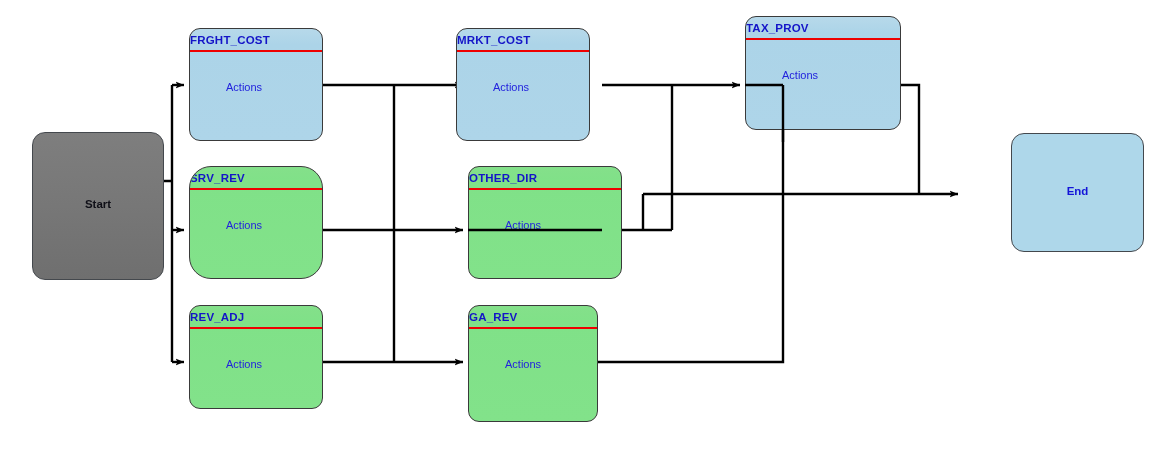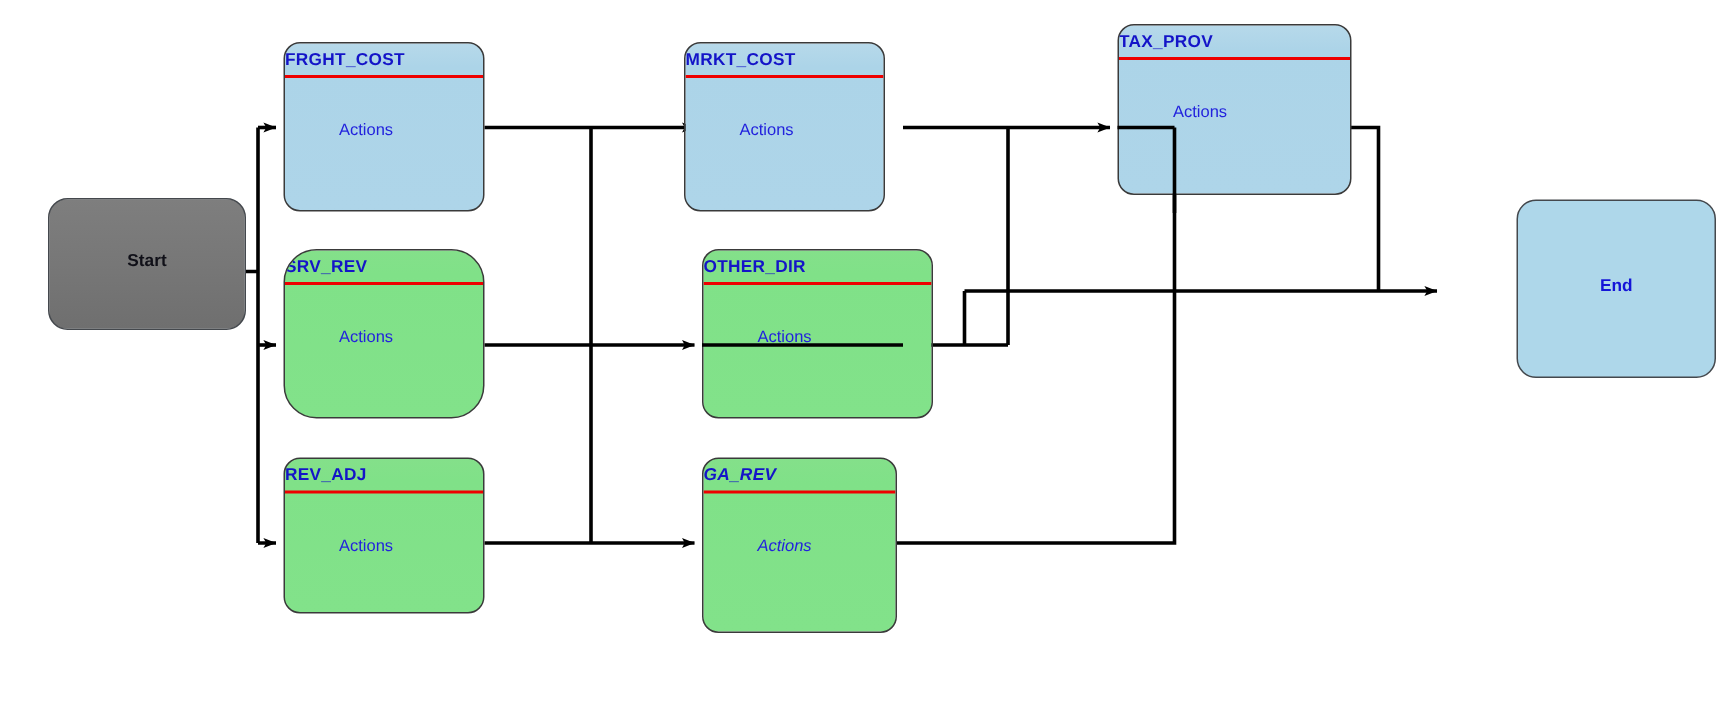--- a/index.html
+++ b/index.html
@@ -120,21 +120,21 @@
       <path d="M672,85 V230"></path>
 
       <path d="M602,230 H672 M643,230 V194 M643,194 H958" marker-end="url(#ah)"></path>
 
       <path d="M598,362 H783 V85"></path>
 
       <path d="M876,85 H919 V194"></path>
     </g>
   </svg>
 
-  <div class="node terminal start" style="left:32px; top:132px; width:132px; height:88px;">
+  <div class="node terminal start" style="left:32px; top:132px; width:132px; height:148px;">
     <div class="terminal-label">Start</div>
   </div>
 
   <div class="node blue" style="left:189px; top:28px; width:134px; height:113px;">
     <div class="title">FRGHT_COST</div>
     <div class="rule"></div>
     <div class="actions">Actions</div>
   </div>
 
   <div class="node green" style="left:189px; top:166px; width:134px; height:113px;border-radius:22px;">
@@ -154,21 +154,21 @@
     <div class="rule"></div>
     <div class="actions">Actions</div>
   </div>
 
   <div class="node green" style="left:468px; top:166px; width:154px; height:113px;">
     <div class="title">OTHER_DIR</div>
     <div class="rule"></div>
     <div class="actions">Actions</div>
   </div>
 
-  <div class="node green" style="left:468px; top:305px; width:130px; height:117px;font-style:italic;">
+  <div class="node green" style="left:468px; top:305px; width:130px; height:117px;">
     <div class="title">GA_REV</div>
     <div class="rule"></div>
     <div class="actions">Actions</div>
   </div>
 
   <div class="node blue" style="left:745px; top:16px; width:156px; height:114px;">
     <div class="title">TAX_PROV</div>
     <div class="rule"></div>
     <div class="actions">Actions</div>
   </div>

